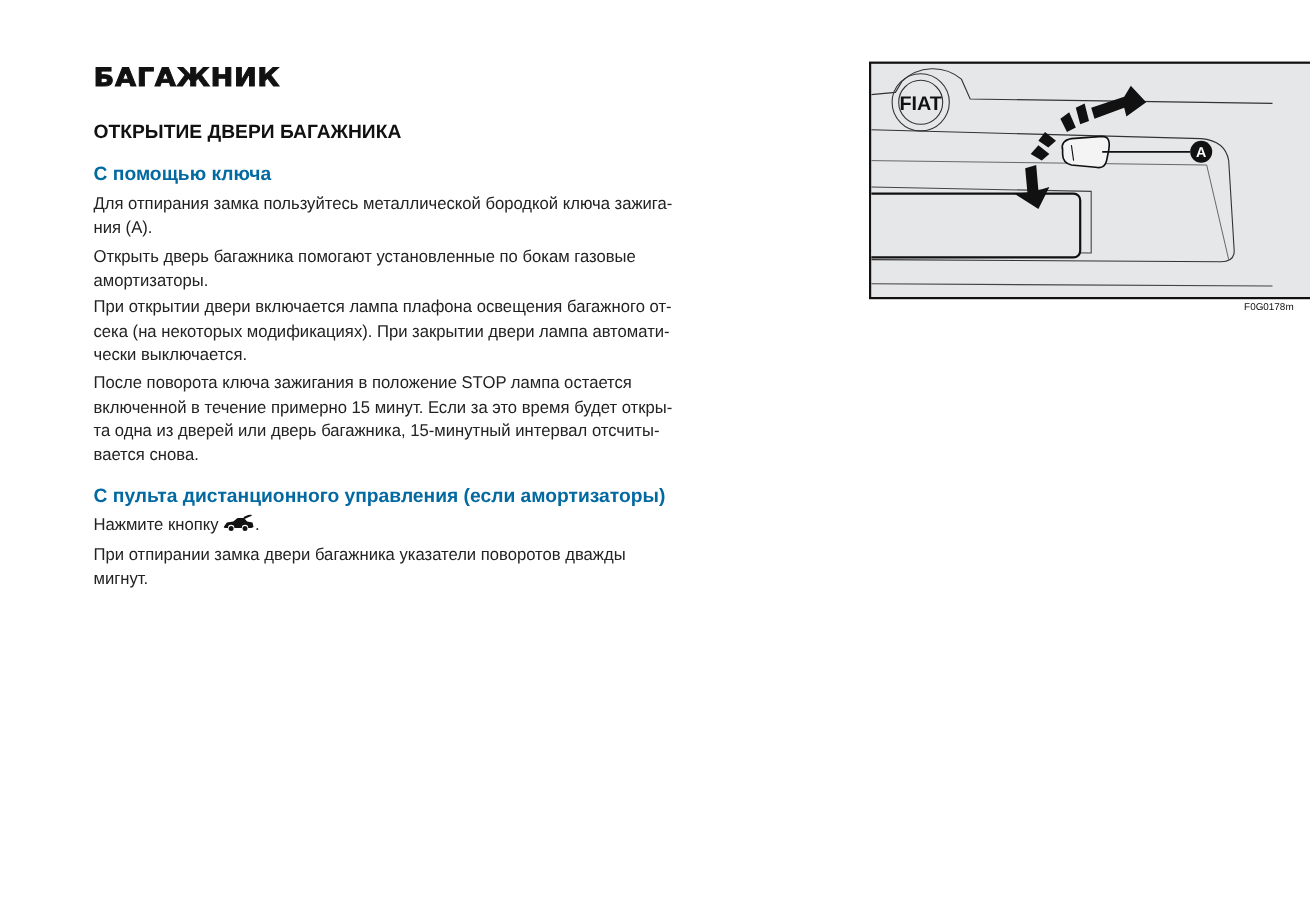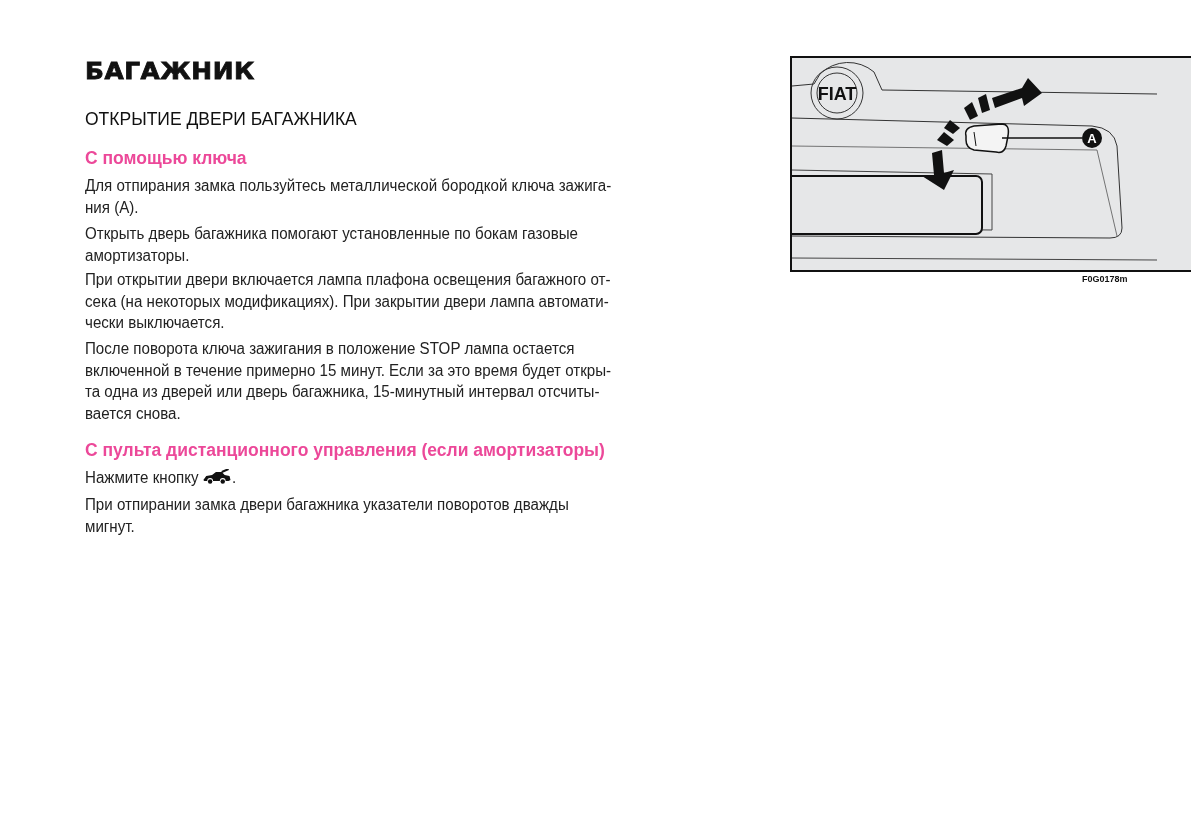--- a/index.html
+++ b/index.html
@@ -8,35 +8,35 @@
       overflow: hidden; color: #1a1a1a;
       font-family: "Liberation Sans", "DejaVu Sans", sans-serif;
     }
     .h1 {
       position: absolute; left: 85px; top: 58px;
       font-family: "DejaVu Sans", sans-serif; font-weight: 900; font-size: 23px;
       letter-spacing: 0.5px; color: #111; transform: scaleX(1.08); transform-origin: left;
       -webkit-text-stroke: 0.8px #111;
     }
     .h2 {
-      position: absolute; left: 85px; top: 109px; font-weight: 400; font-size: 17.5px; color: #111;
+      position: absolute; left: 85px; top: 109px; font-weight: 700; font-size: 17.5px; color: #111;
     }
     .h3 {
-      position: absolute; left: 85px; font-weight: 700; font-size: 17.5px; color: #ec4899;
+      position: absolute; left: 85px; font-weight: 700; font-size: 17.5px; color: #0369a1;
     }
     .p {
       position: absolute; left: 85px; width: 660px; font-size: 15.6px; line-height: 21.5px;
       color: #222; transform: scaleX(0.97); transform-origin: left;
     }
     .figure {
       position: absolute; left: 790px; top: 56px; width: 403px; height: 216px;
       border: 2px solid #111; box-sizing: border-box; background: #e6e7e8; overflow: hidden;
     }
     .caption {
-      position: absolute; left: 1082px; top: 274px; font-size: 9px; font-weight: 700; color: #111;
+      position: absolute; left: 1131px; top: 274px; font-size: 9px; font-weight: 400; color: #111;
     }
     .trunk-icon { display: inline-block; vertical-align: -2px; }
   </style>
 </head>
 <body>
 
 <div class="h1">БАГАЖНИК</div>
 <div class="h2">ОТКРЫТИЕ ДВЕРИ БАГАЖНИКА</div>
 
 <div class="h3" style="top:148px;">С помощью ключа</div>

